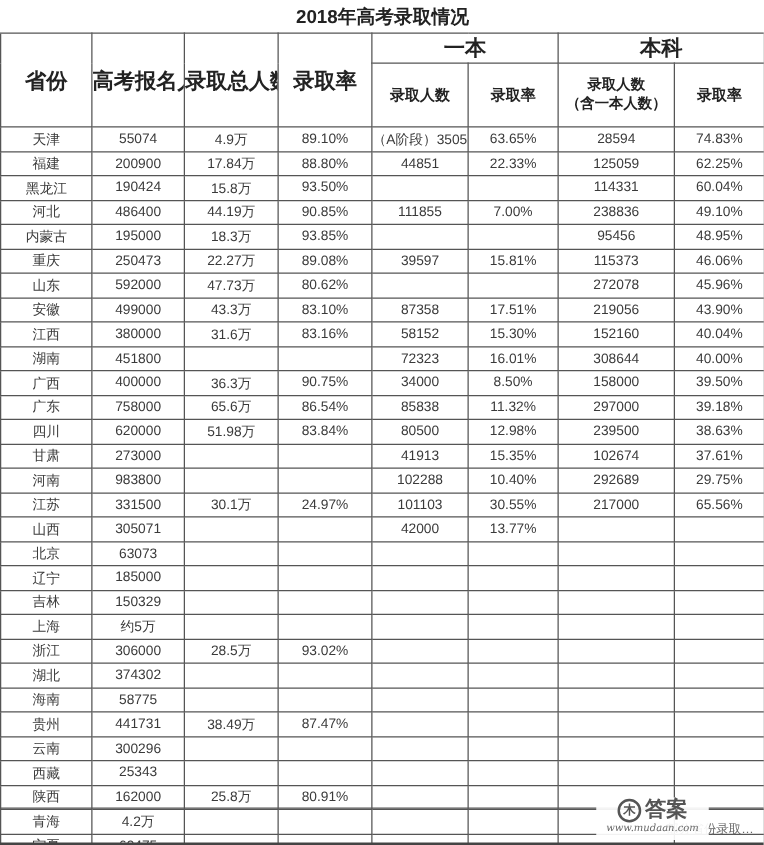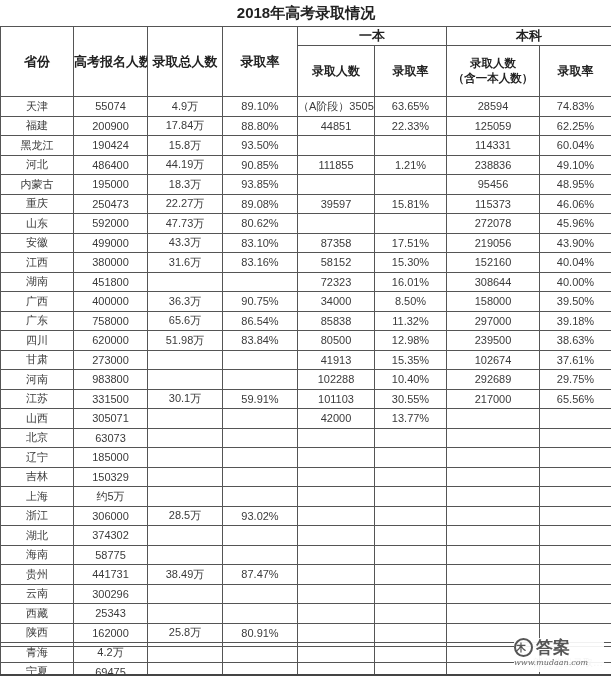--- a/index.html
+++ b/index.html
@@ -3,30 +3,30 @@
   <meta charset="utf-8">
   <style>
     html, body { margin: 0; padding: 0; background: #ffffff; }
     body { width: 611px; height: 676px; overflow: hidden; position: relative;
            font-family: "Liberation Sans", "DejaVu Sans", sans-serif; color: #333; }
     table { border-collapse: collapse; table-layout: fixed; position: absolute; left: 0; top: 0; width: 611px; }
     td, th { border: 1px solid #555; text-align: center; vertical-align: middle; padding: 0;
              font-size: 11px; color: #3a3a3a; overflow: hidden; white-space: nowrap; }
     th { font-weight: bold; color: #222; font-size: 12px; }
     .title-cell { height: 26px; font-size: 15px; font-weight: bold; color: #222; border-top: none; border-left: none; border-right: none;}
-    .grp-row th { height: 14px; font-size: 13px; }
+    .grp-row th { height: 14px; font-size: 17px; }
     .sub-row th { height: 50px; }
     .hdr-main { height: 65px; border-radius: 27px; }
     tbody td { height: 18.5px; }
     .small2 { line-height: 15px; font-size: 11.5px; }
     .footer { position: absolute; left: 0; top: 646px; width: 611px; height: 30px; border-top: 1px solid #555;
               border-bottom: 2px solid #444; box-sizing: border-box; }
     .footer-note { position: absolute; right: 8px; bottom: 4px; font-size: 10px; color: #666; }
-    .watermark { position: absolute; left: 514px; top: 638px; width: 90px; height: 34px; background: rgba(255,255,255,0.92);
-                 text-align: left; }
+    .watermark { position: absolute; left: 477px; top: 638px; width: 90px; height: 34px; background: rgba(255,255,255,0.92);
+                 text-align: center; }
     .wm-logo { font-size: 17px; font-weight: bold; color: #555; line-height: 20px; }
     .wm-logo .circle { display: inline-block; width: 15px; height: 15px; border: 2px solid #555; border-radius: 50%;
                        font-size: 10px; line-height: 15px; vertical-align: 2px; margin-right: 3px; }
     .wm-url { font-family: "DejaVu Serif", serif; font-size: 8px; color: #666; line-height: 10px; font-style: italic; }
   </style>
 </head>
 <body>
 
 <table>
   <colgroup>
@@ -91,21 +91,21 @@
         <td></td>
         <td>114331</td>
         <td>60.04%</td>
       </tr>
       <tr>
         <td>河北</td>
         <td>486400</td>
         <td>44.19万</td>
         <td>90.85%</td>
         <td>111855</td>
-        <td>1.21%</td>
+        <td>7.00%</td>
         <td>238836</td>
         <td>49.10%</td>
       </tr>
       <tr>
         <td>内蒙古</td>
         <td>195000</td>
         <td>18.3万</td>
         <td>93.85%</td>
         <td></td>
         <td></td>
@@ -209,21 +209,21 @@
         <td></td>
         <td>102288</td>
         <td>10.40%</td>
         <td>292689</td>
         <td>29.75%</td>
       </tr>
       <tr>
         <td>江苏</td>
         <td>331500</td>
         <td>30.1万</td>
-        <td>59.91%</td>
+        <td>24.97%</td>
         <td>101103</td>
         <td>30.55%</td>
         <td>217000</td>
         <td>65.56%</td>
       </tr>
       <tr>
         <td>山西</td>
         <td>305071</td>
         <td></td>
         <td></td>

